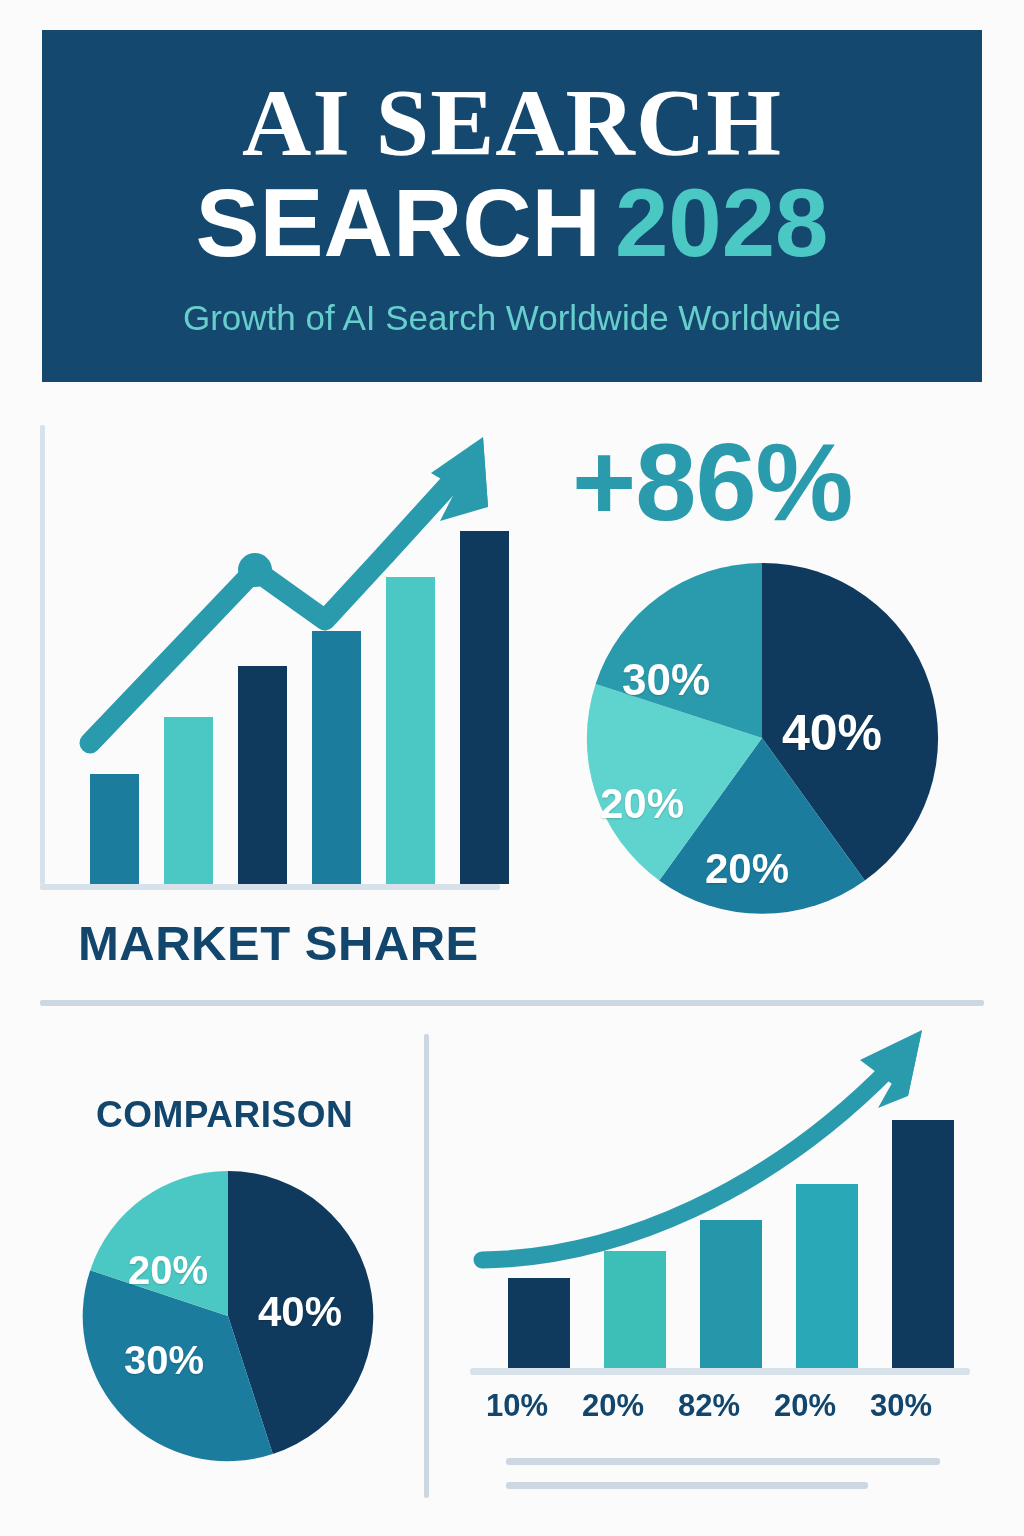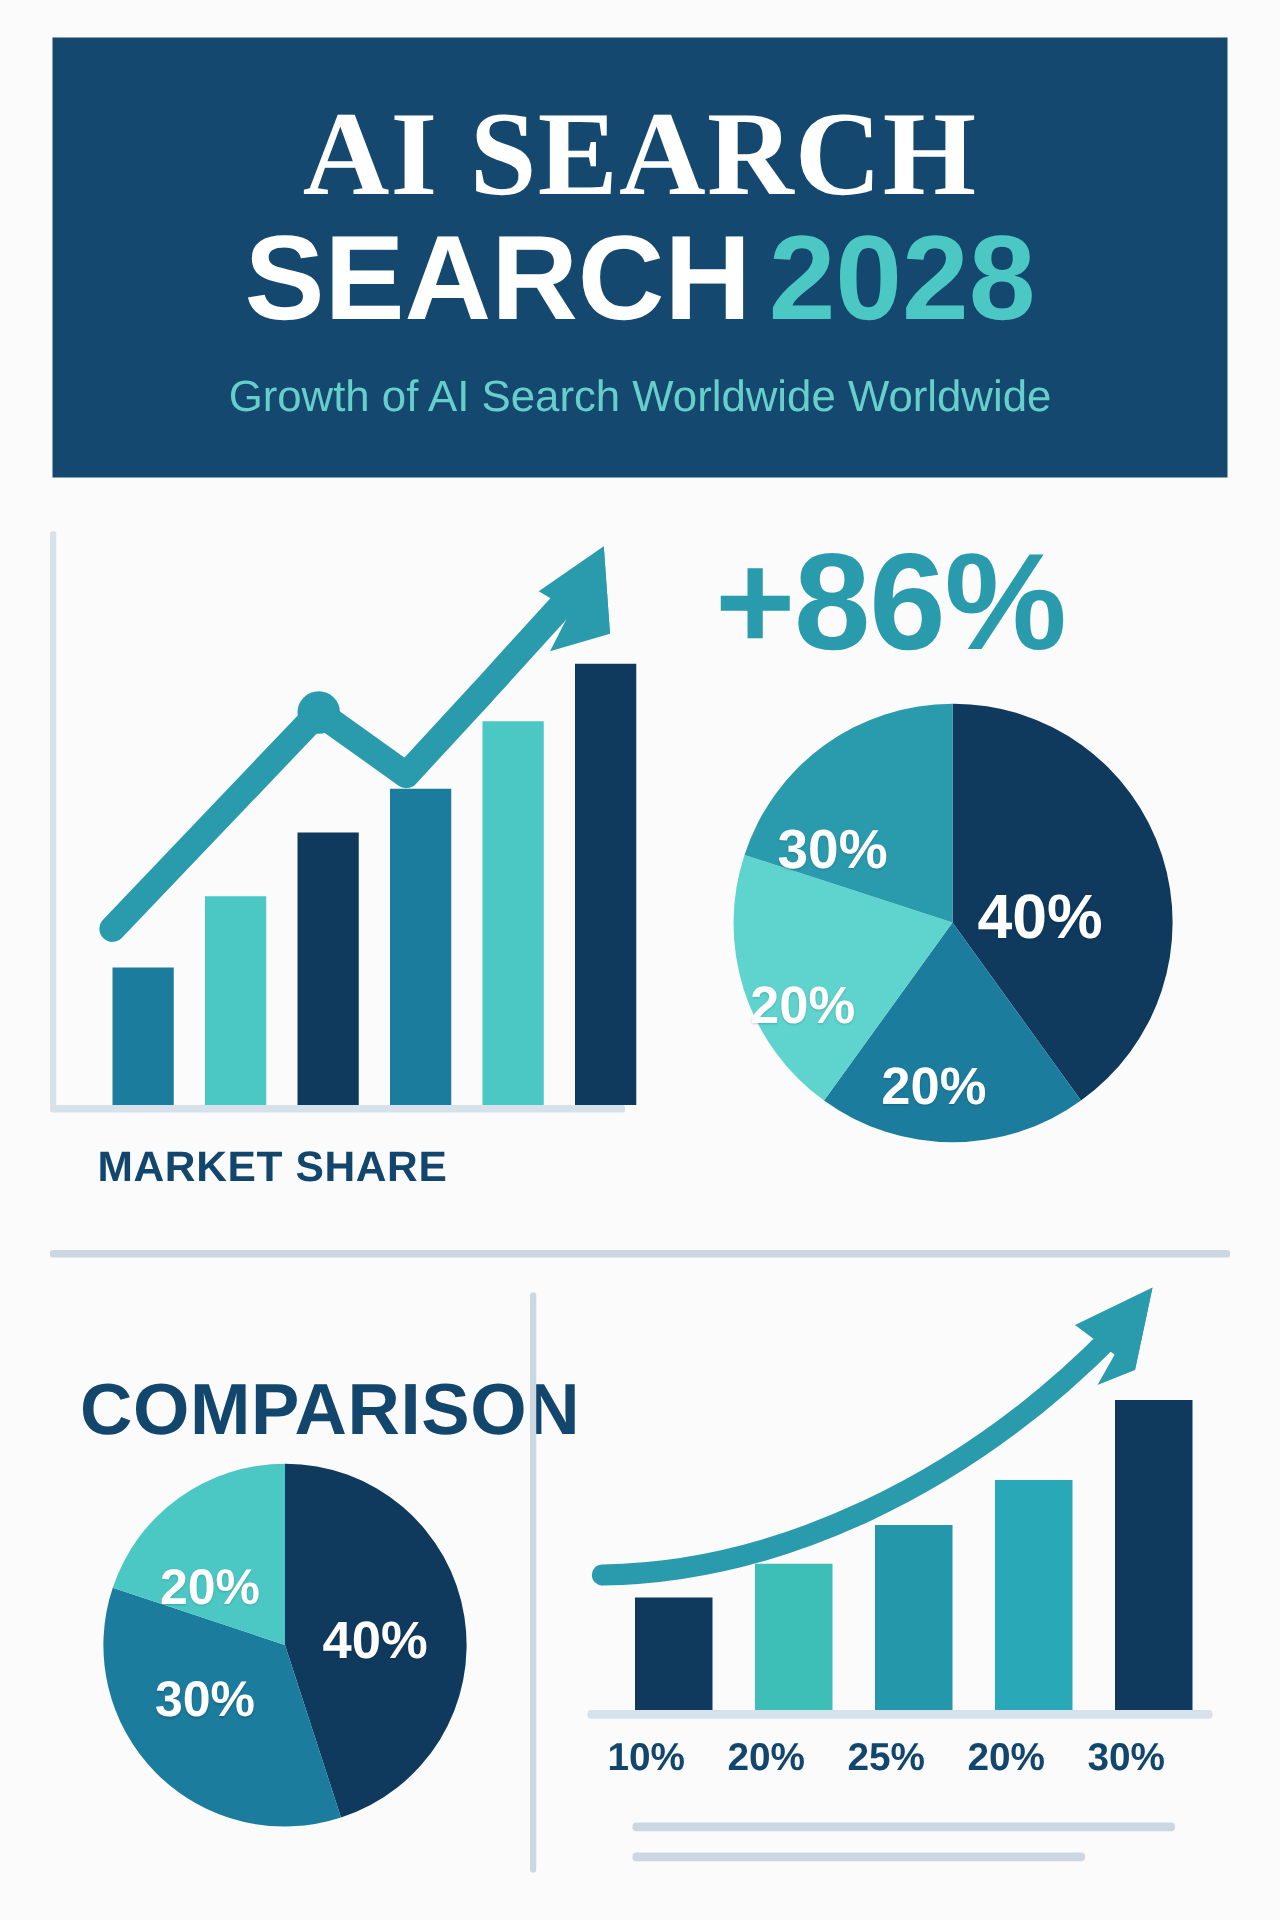--- a/index.html
+++ b/index.html
@@ -206,25 +206,25 @@
 
     <path d="M 180 180 L 77.2 322.4 A 175 175 0 0 1 13.6 125.9 Z" fill="#5fd3cd"></path>
 
     <path d="M 180 180 L 13.6 125.9 A 175 175 0 0 1 180 5 Z" fill="#2a9bad"></path>
   </svg>
   <div class="pie-label" style="left:782px; top:704px; font-size:50px;">40%</div>
   <div class="pie-label" style="left:705px; top:845px; font-size:42px;">20%</div>
   <div class="pie-label" style="left:600px; top:780px; font-size:42px;">20%</div>
   <div class="pie-label" style="left:622px; top:655px; font-size:44px;">30%</div>
 
-  <div class="section-label" style="left:78px; top:915px; font-size:34px;">MARKET SHARE</div>
+  <div class="section-label" style="left:78px; top:915px; font-size:49px;">MARKET SHARE</div>
 
   <div class="divider-h" style="left:40px; top:1000px; width:944px; height:6px;"></div>
 
-  <div class="section-label" style="left:64px; top:1094px; font-size:58px;">COMPARISON</div>
+  <div class="section-label" style="left:96px; top:1094px; font-size:37px;">COMPARISON</div>
 
   <div class="divider-v" style="left:424px; top:1034px; width:5px; height:464px;"></div>
 
   <svg class="svg-layer" style="left:78px; top:1166px;" width="300" height="300" viewBox="0 0 300 300">
 
     <path d="M 150 150 L 150 5 A 145 145 0 0 1 194.8 288.0 Z" fill="#0f3a5e"></path>
 
     <path d="M 150 150 L 194.8 288.0 A 145 145 0 0 1 12.2 104.2 Z" fill="#1c7c9e"></path>
 
     <path d="M 150 150 L 12.2 104.2 A 145 145 0 0 1 150 5 Z" fill="#4cc8c4"></path>
@@ -245,21 +245,21 @@
     <svg class="svg-layer" style="left:0; top:0;" width="500" height="355" viewBox="0 0 500 355">
       <path d="M 12 240 C 150 238, 300 170, 420 48" fill="none" stroke="#2a9bad" stroke-width="17" stroke-linecap="round"></path>
       <polygon points="452,10 438,76 390,40" fill="#2a9bad"></polygon>
       <polygon points="452,10 408,88 438,76" fill="#2a9bad"></polygon>
     </svg>
   </div>
 
   <div id="bars-bottom-labels">
     <div class="pct" style="left:24px;">10%</div>
     <div class="pct" style="left:120px;">20%</div>
-    <div class="pct" style="left:216px;">25%</div>
+    <div class="pct" style="left:216px;">82%</div>
     <div class="pct" style="left:312px;">20%</div>
     <div class="pct" style="left:408px;">30%</div>
   </div>
 
   <div class="footer-line" style="left:506px; top:1458px; width:434px;"></div>
   <div class="footer-line" style="left:506px; top:1482px; width:362px;"></div>
 
 </div>
 
 </body></html>

